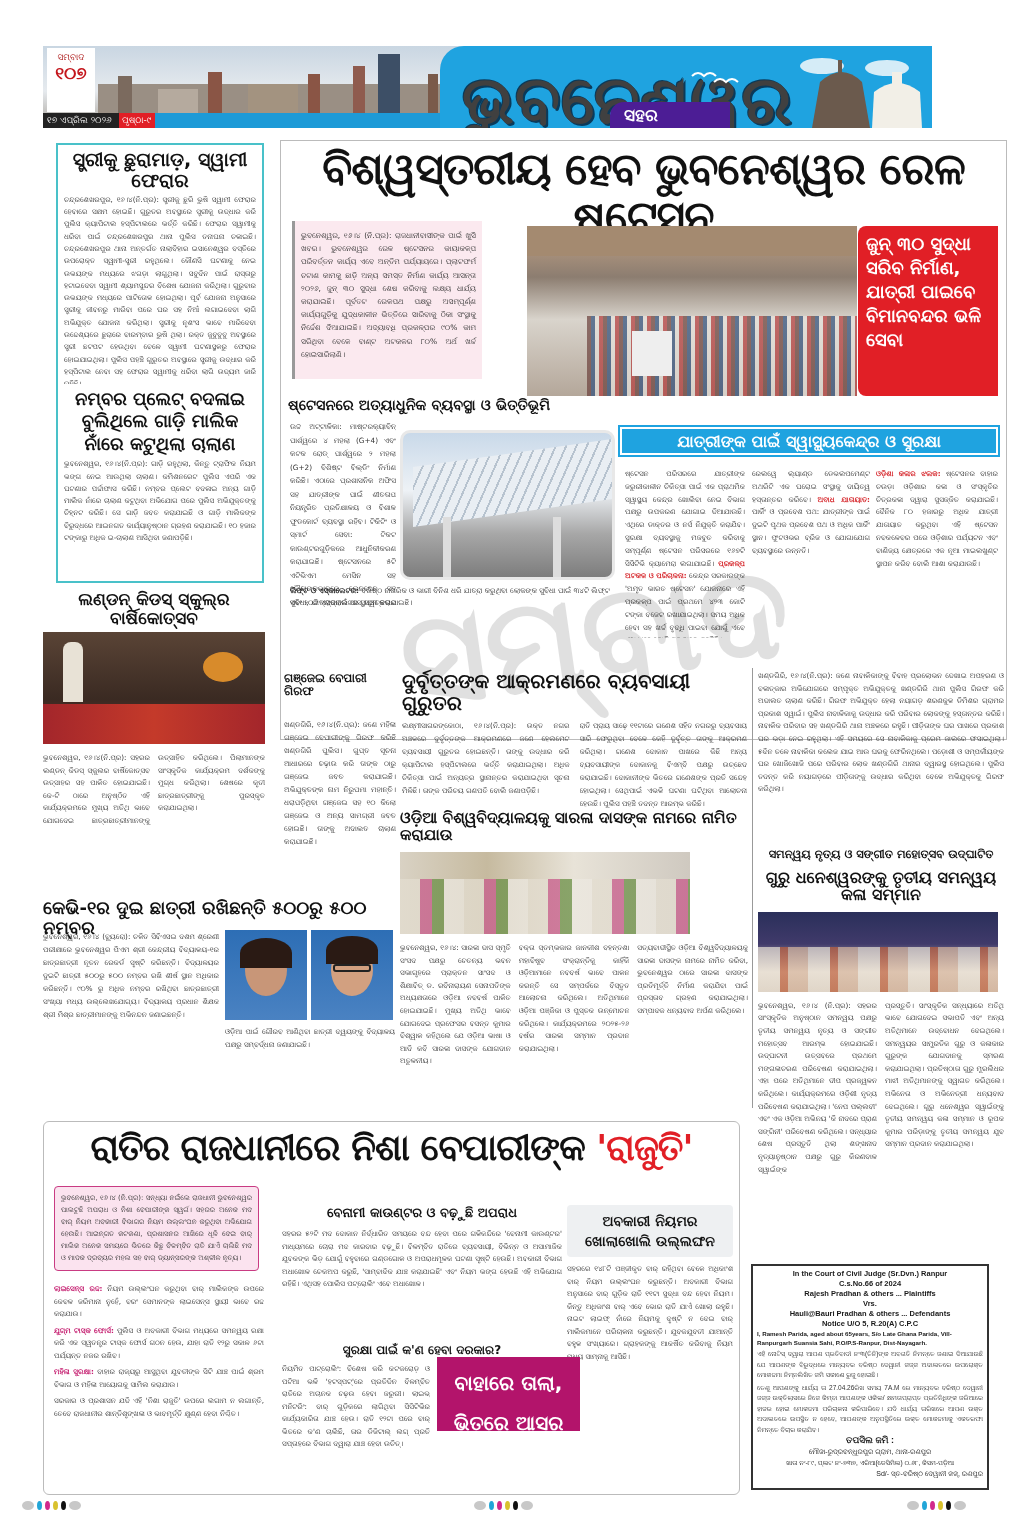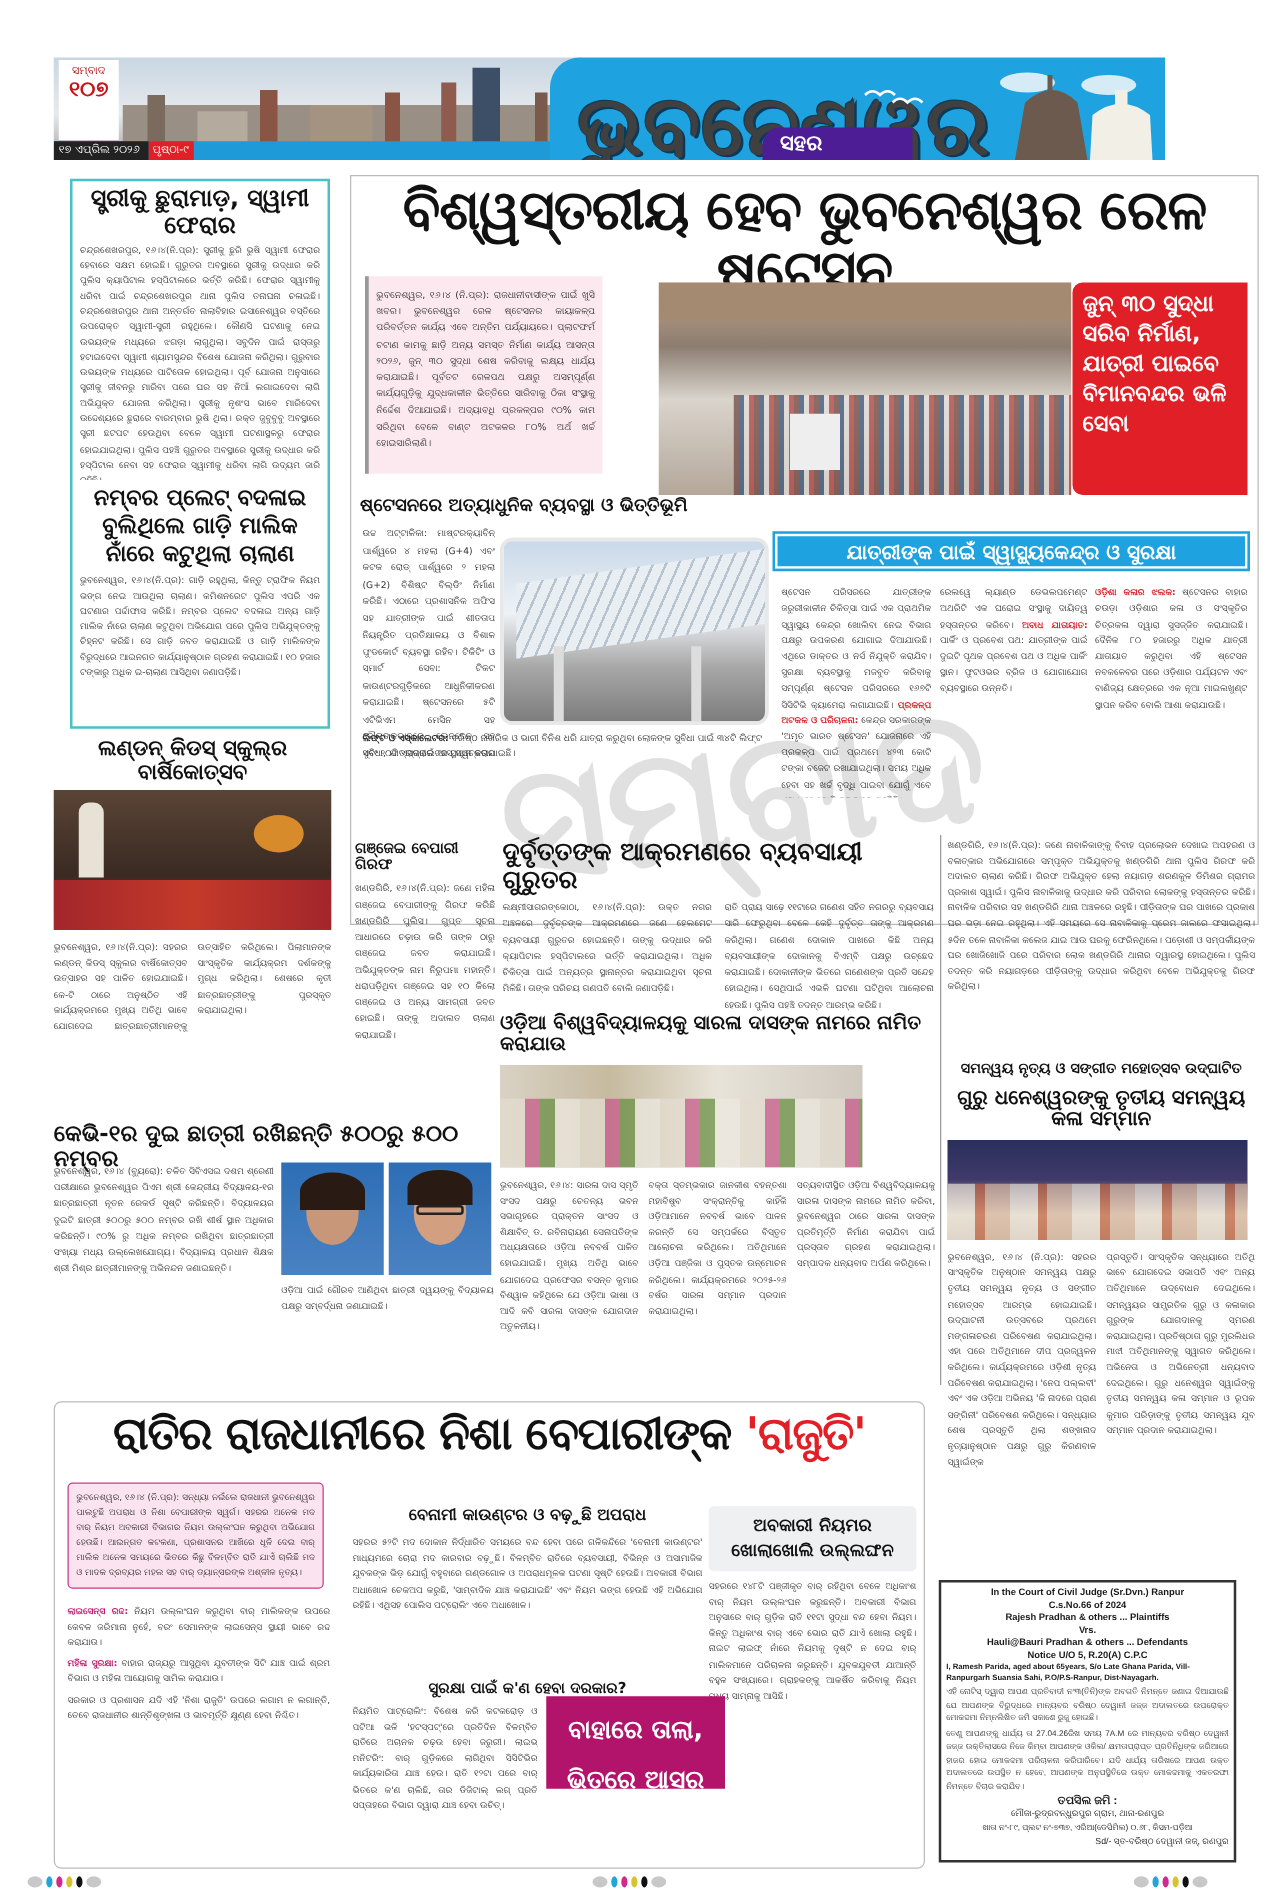--- a/index.html
+++ b/index.html
@@ -127,21 +127,21 @@
 </div>
 <div class="abs body" style="left:876px;top:468px;width:122px;height:170px;overflow:hidden;font-size:7.2px;line-height:12.8px;">
   <span class="kw2">ଓଡ଼ିଶା କଳାର ଝଲକ:</span>
   <span>ଷ୍ଟେସନର ବାହାର ଚଉଡ଼ା ଓଡ଼ିଶାର କଳା ଓ ସଂସ୍କୃତିର ଚିତ୍ରକଳା ଦ୍ୱାରା ସୁସଜ୍ଜିତ କରାଯାଇଛି।</span>
   <span>ଦୈନିକ ୮୦ ହଜାରରୁ ଅଧିକ ଯାତ୍ରୀ ଯାତାୟାତ କରୁଥିବା ଏହି ଷ୍ଟେସନ ନବକଳେବର ପରେ ଓଡ଼ିଶାର ପର୍ଯ୍ୟଟନ ଏବଂ ବାଣିଜ୍ୟ କ୍ଷେତ୍ରରେ ଏକ ନୂଆ ମାଇଲଖୁଣ୍ଟ ସ୍ଥାପନ କରିବ ବୋଲି ଆଶା କରାଯାଉଛି।</span>
 </div>
 
 <div class="abs" style="left:400px;top:560px;font-size:130px;font-weight:bold;color:rgba(0,0,0,.12);transform:rotate(-8deg);pointer-events:none;">ସମ୍ବାଦ</div>
 
 <div class="abs" style="left:284px;top:672px;width:112px;">
-  <div class="hl" style="font-size:12px;margin-bottom:6px;">ଗଞ୍ଜେଇ ବେପାରୀ ଗିରଫ</div>
+  <div class="hl" style="font-size:12px;margin-bottom:20px;">ଗଞ୍ଜେଇ ବେପାରୀ ଗିରଫ</div>
   <div class="body" style="font-size:7.3px;line-height:13px;height:165px;overflow:hidden;">ଖଣ୍ଡଗିରି, ୧୬।୪(ନି.ପ୍ର): ଜଣେ ମହିଳା ଗଞ୍ଜେଇ ବେପାରୀଙ୍କୁ ଗିରଫ କରିଛି ଖଣ୍ଡଗିରି ପୁଲିସ। ଗୁପ୍ତ ସୂଚନା ଆଧାରରେ ଚଢ଼ାଉ କରି ତାଙ୍କ ଠାରୁ ଗଞ୍ଜେଇ ଜବତ କରାଯାଇଛି। ଅଭିଯୁକ୍ତଙ୍କ ନାମ ନିରୁପମା ମହାନ୍ତି। ଧରାପଡ଼ିଥିବା ଗଞ୍ଜେଇ ସହ ୧୦ କିଲୋ ଗଞ୍ଜେଇ ଓ ଅନ୍ୟ ସାମଗ୍ରୀ ଜବତ ହୋଇଛି। ତାଙ୍କୁ ଅଦାଲତ ଚାଲାଣ କରାଯାଇଛି।</div>
 </div>
 <div class="abs" style="left:402px;top:670px;width:345px;">
   <div class="hl" style="font-size:20px;margin-bottom:5px;">ଦୁର୍ବୃତ୍ତଙ୍କ ଆକ୍ରମଣରେ ବ୍ୟବସାୟୀ ଗୁରୁତର</div>
   <div style="display:flex;gap:10px;">
     <div class="body" style="flex:1;font-size:7.2px;line-height:13px;height:92px;overflow:hidden;">ଲକ୍ଷ୍ମୀସାଗରଙ୍କୋଠା, ୧୬।୪(ନି.ପ୍ର): ଉକ୍ତ ନଗର ଅଞ୍ଚଳରେ ଦୁର୍ବୃତ୍ତଙ୍କ ଆକ୍ରମଣରେ ଜଣେ ହେଲମେଟ ବ୍ୟବସାୟୀ ଗୁରୁତର ହୋଇଛନ୍ତି। ତାଙ୍କୁ ଉଦ୍ଧାର କରି କ୍ୟାପିଟାଲ ହସ୍ପିଟାଲରେ ଭର୍ତ୍ତି କରାଯାଇଥିଲା। ଅଧିକ ଚିକିତ୍ସା ପାଇଁ ଅନ୍ୟତ୍ର ସ୍ଥାନାନ୍ତର କରାଯାଇଥିବା ସୂଚନା ମିଳିଛି। ତାଙ୍କ ପରିଚୟ ଗଣପତି ବୋଲି ଜଣାପଡ଼ିଛି।</div>
     <div class="body" style="flex:1;font-size:7.2px;line-height:13px;height:92px;overflow:hidden;">ରାତି ପ୍ରାୟ ସାଢ଼େ ୧୧ଟାରେ ଗଣେଶ ସହିତ ନଗରରୁ ବ୍ୟବସାୟ ସାରି ଫେରୁଥିବା ବେଳେ କେହି ଦୁର୍ବୃତ୍ତ ତାଙ୍କୁ ଆକ୍ରମଣ କରିଥିଲା। ଗଣେଶ ଦୋକାନ ପାଖରେ କିଛି ଅନ୍ୟ ବ୍ୟବସାୟୀଙ୍କ ଦୋକାନକୁ ବିଏମ୍ବି ପକ୍ଷରୁ ଉଚ୍ଛେଦ କରାଯାଇଛି। ଦୋକାନୀଙ୍କ ଭିତରେ ଗଣେଶଙ୍କ ପ୍ରତି ସନ୍ଦେହ ହୋଇଥିଲା। ସେଥିପାଇଁ ଏଭଳି ଘଟଣା ଘଟିଥିବା ଆଲୋଚନା ହେଉଛି। ପୁଲିସ ପହଞ୍ଚି ତଦନ୍ତ ଆରମ୍ଭ କରିଛି।</div>
   </div>
 </div>
 <div class="rule" style="left:752px;top:668px;width:1px;height:440px;"></div>
@@ -191,20 +191,21 @@
 <div class="abs" style="left:43px;top:1121px;width:697px;height:374px;border:1px solid #bbb;border-radius:6px;">
   <div class="hl" style="font-size:36px;text-align:center;margin-top:6px;letter-spacing:-1px;">
     <span>ରାତିର ରାଜଧାନୀରେ ନିଶା ବେପାରୀଙ୍କ </span><span style="color:#e11f26;">'ରାଜୁତି'</span>
   </div>
 </div>
 <div class="abs" style="left:54px;top:1186px;width:205px;height:85px;background:#fbe3ef;border:1px solid #c93b83;border-radius:4px;padding:5px 6px;">
   <div class="body" style="font-size:7px;line-height:12px;height:74px;overflow:hidden;">ଭୁବନେଶ୍ୱର, ୧୬।୪ (ନି.ପ୍ର): ସନ୍ଧ୍ୟା ନଇଁଲେ ରାଜଧାନୀ ଭୁବନେଶ୍ୱର ପାଲଟୁଛି ଅପରାଧ ଓ ନିଶା ବେପାରୀଙ୍କ ସ୍ୱର୍ଗ। ସହରର ଅନେକ ମଦ ବାର୍ ନିୟମ ଅବକାରୀ ବିଭାଗର ନିୟମ ଉଲ୍ଲଂଘନ କରୁଥିବା ଅଭିଯୋଗ ହେଉଛି। ଆଇନ୍‌ଗତ କଟକଣା, ପ୍ରଶାସନର ଆଖିରେ ଧୂଳି ଦେଇ ବାର୍ ମାଲିକ ଅନେକ ସମୟରେ ଭିତରେ କିଛୁ ବିଳମ୍ବିତ ରାତି ଯାଏଁ ଚାଲିଛି ମଦ ଓ ମାଦକ ଦ୍ରବ୍ୟର ମହଲ ସହ ବାର୍ ଡ୍ୟାନ୍ସରଙ୍କ ଅଶ୍ଳୀଳ ନୃତ୍ୟ।</div>
 </div>
 <div class="abs" style="left:54px;top:1283px;width:210px;">
   <div class="body" style="font-size:7.2px;line-height:12.5px;margin-bottom:4px;"><span class="kw">ଲାଇସେନ୍ସ ରଦ୍ଦ:</span> <span>ନିୟମ ଉଲ୍ଲଂଘନ କରୁଥିବା ବାର୍ ମାଲିକଙ୍କ ଉପରେ କେବଳ ଜରିମାନା ନୁହେଁ, ବରଂ ସେମାନଙ୍କ ଲାଇସେନ୍ସ ସ୍ଥାୟୀ ଭାବେ ରଦ୍ଦ କରାଯାଉ।</span></div>
+  <div class="body" style="font-size:7.2px;line-height:12.5px;margin-bottom:4px;"><span class="kw">ଯୁଗ୍ମ ଟାସ୍କ ଫୋର୍ସ:</span> <span>ପୁଲିସ ଓ ଅବକାରୀ ବିଭାଗ ମଧ୍ୟରେ ସମନ୍ୱୟ ରକ୍ଷା କରି ଏକ ସ୍ୱତନ୍ତ୍ର ଟାସ୍କ ଫୋର୍ସ ଗଠନ ହେଉ, ଯାହା ରାତି ୧୨ରୁ ସକାଳ ୬ଟା ପର୍ଯ୍ୟନ୍ତ ନଜର ରଖିବ।</span></div>
   <div class="body" style="font-size:7.2px;line-height:12.5px;margin-bottom:4px;"><span class="kw">ମହିଳା ସୁରକ୍ଷା:</span> <span>ବାହାର ରାଜ୍ୟରୁ ଆସୁଥିବା ଯୁବତୀଙ୍କ ସିଟି ଯାଞ୍ଚ ପାଇଁ ଶ୍ରମ ବିଭାଗ ଓ ମହିଳା ଆୟୋଗକୁ ସାମିଲ କରାଯାଉ।</span></div>
   <div class="body" style="font-size:7.2px;line-height:12.5px;height:38px;overflow:hidden;">ସରକାର ଓ ପ୍ରଶାସନ ଯଦି ଏହି 'ନିଶା ରାଜୁତି' ଉପରେ ଲଗାମ ନ ଲଗାନ୍ତି, ତେବେ ରାଜଧାନୀର ଶାନ୍ତିଶୃଙ୍ଖଳା ଓ ଭାବମୂର୍ତ୍ତି କ୍ଷୁଣ୍ଣ ହେବା ନିଶ୍ଚିତ।</div>
 </div>
 <div class="abs" style="left:282px;top:1206px;width:280px;">
   <div class="hl" style="font-size:13px;text-align:center;margin-bottom:8px;">ବେନାମୀ କାଉଣ୍ଟର ଓ ବଢ଼ୁଛି ଅପରାଧ</div>
   <div class="body" style="font-size:7.2px;line-height:12.5px;height:112px;overflow:hidden;">ସହରର ୫୨ଟି ମଦ ଦୋକାନ ନିର୍ଦ୍ଧାରିତ ସମୟରେ ବନ୍ଦ ହେବା ପରେ ଗଳିକନ୍ଦିରେ 'ବେନାମୀ କାଉଣ୍ଟର' ମାଧ୍ୟମରେ ଚୋରା ମଦ କାରବାର ବଢ଼ୁଛି। ବିଳମ୍ବିତ ରାତିରେ ବ୍ୟବସାୟୀ, ବିଭିନ୍ନ ଓ ଅସାମାଜିକ ଯୁବକଙ୍କ ଭିଡ଼ ଯୋଗୁଁ ବହୁବାରେ ଗଣ୍ଡଗୋଳ ଓ ଅପରାଧମୂଳକ ଘଟଣା ସୃଷ୍ଟି ହେଉଛି। ଅବକାରୀ ବିଭାଗ ଅଧାଖୋଳ ଚେକଅପ କରୁଛି, 'ସାମ୍ବାଦିକ ଯାଞ୍ଚ କରାଯାଇଛି' ଏବଂ ନିୟମ ଭଙ୍ଗ ହେଉଛି ଏହି ଅଭିଯୋଗ ରହିଛି। ଏଥିସହ ପୋଲିସ ପଟ୍ରୋଲିଂ ଏବେ ଅଧାଖୋଳ।</div>
   <div class="hl" style="font-size:12px;text-align:center;margin:4px 0 6px;">ସୁରକ୍ଷା ପାଇଁ କ'ଣ ହେବା ଦରକାର?</div>
   <div class="body" style="font-size:7.2px;line-height:12.5px;width:148px;height:100px;overflow:hidden;">ନିୟମିତ ପାଟ୍ରୋଲିଂ: ବିଶେଷ କରି କଟକରୋଡ଼ ଓ ପଟିଆ ଭଳି 'ହଟସ୍ପଟ୍'ରେ ପ୍ରତିଦିନ ବିଳମ୍ବିତ ରାତିରେ ଅଚାନକ ଚଢ଼ଉ ହେବା ଜରୁରୀ। ଲାଇଭ୍ ମନିଟରିଂ: ବାର୍ ଗୁଡ଼ିକରେ ଲାଗିଥିବା ସିସିଟିଭିର କାର୍ଯ୍ୟକାରିତା ଯାଞ୍ଚ ହେଉ। ରାତି ୧୨ଟା ପରେ ବାର୍ ଭିତରେ କ'ଣ ଚାଲିଛି, ତାର ଡିଜିଟାଲ୍ ଲଗ୍ ପ୍ରତି ସପ୍ତାହରେ ବିଭାଗ ଦ୍ୱାରା ଯାଞ୍ଚ ହେବା ଉଚିତ୍।</div>
 </div>
 <div class="abs" style="left:567px;top:1205px;width:166px;height:200px;">

